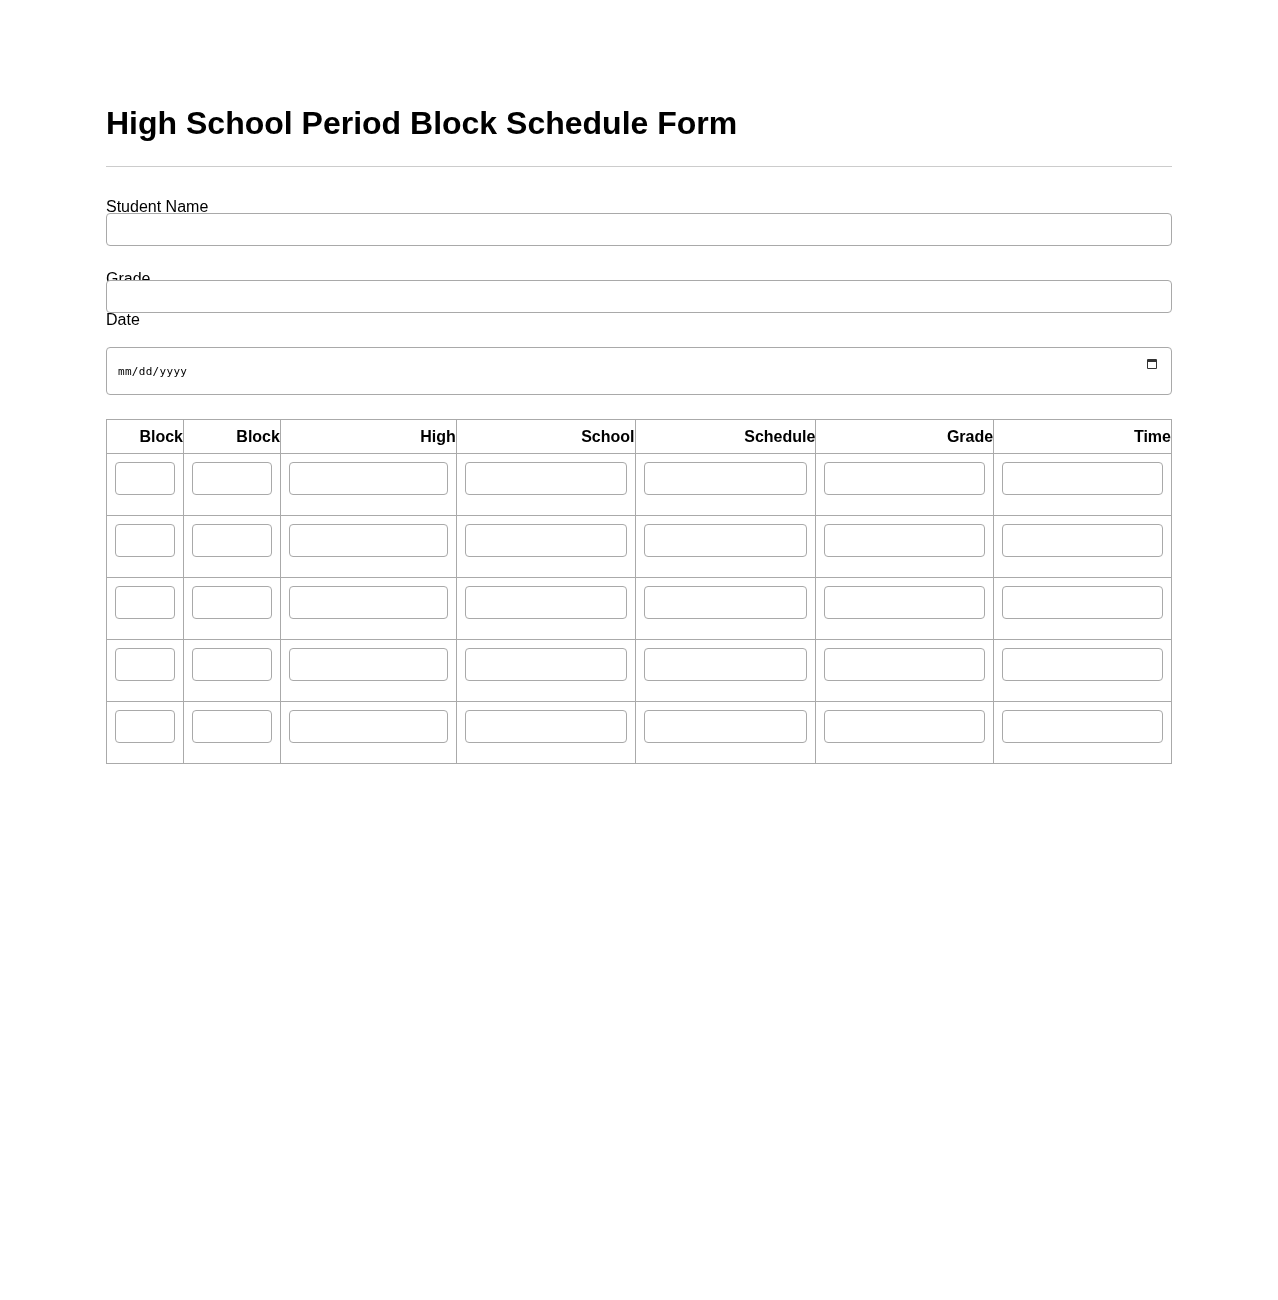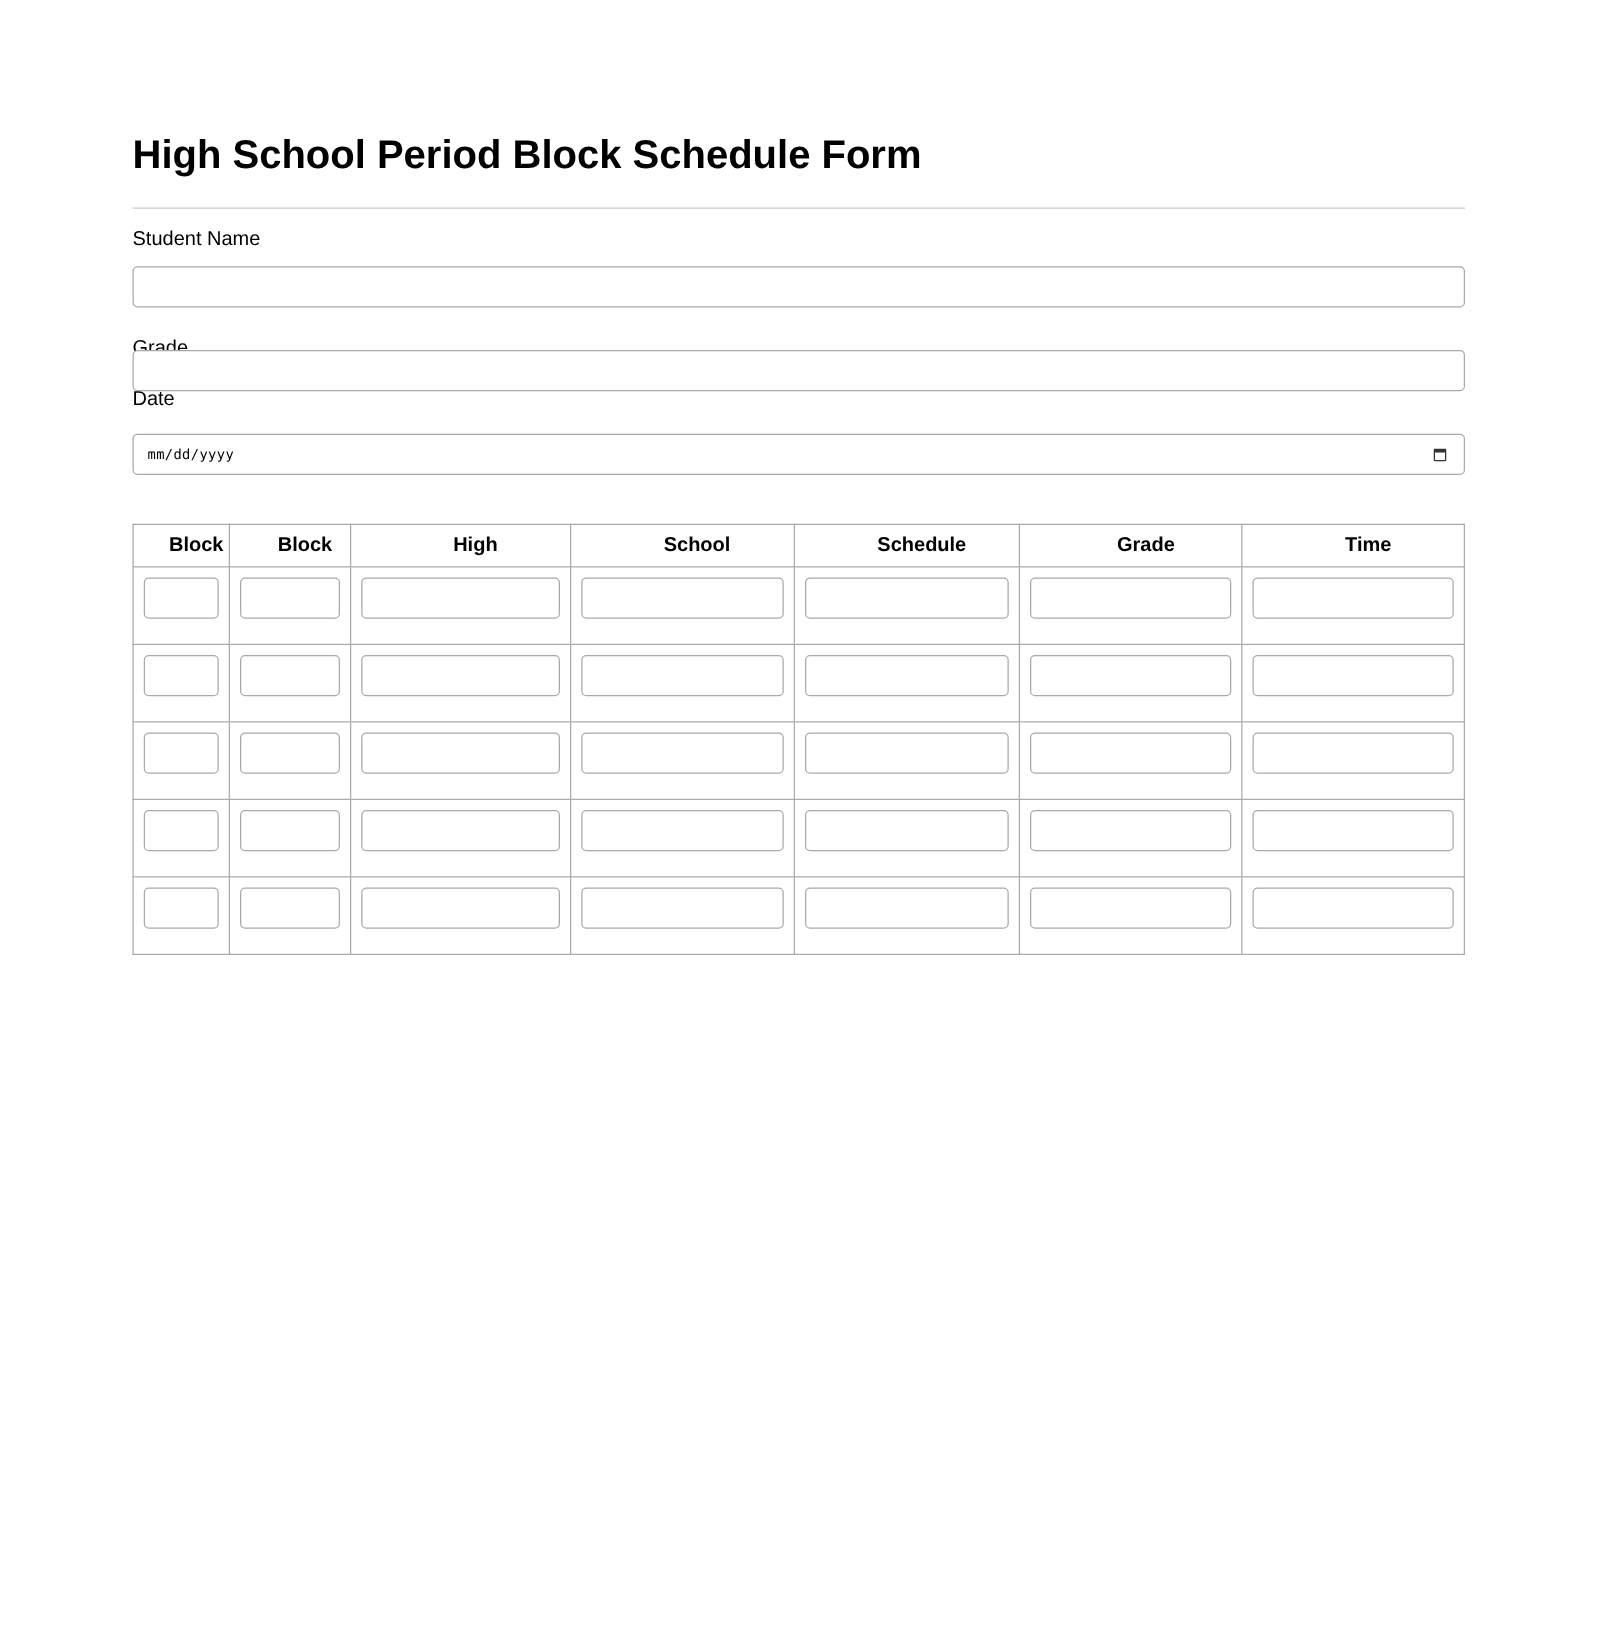--- a/index.html
+++ b/index.html
@@ -55,21 +55,21 @@
       background: #fff;
       font-family: "Liberation Sans", sans-serif;
       font-size: 14px;
       padding: 0 10px;
       outline: none;
     }
     .date-input {
       position: absolute;
       left: 0;
       width: 1066px;
-      height: 33px;
+      height: 48px;
       box-sizing: border-box;
       border: 1px solid #a9a9a9;
       border-radius: 4px;
       background: #fff;
       display: flex;
       align-items: center;
       padding: 0 11px;
     }
     .date-placeholder {
       font-family: "DejaVu Sans Mono", monospace;
@@ -94,21 +94,21 @@
       left: 0;
       width: 1066px;
       border-collapse: collapse;
     }
     table.schedule th, table.schedule td {
       border: 1px solid #aaaaaa;
       padding: 0;
     }
     table.schedule th {
       height: 34px;
-      text-align: center;
+      text-align: right;
       padding-left: 24px;
       font-size: 16px;
       font-weight: bold;
       box-sizing: border-box;
       margin-top: 32px;
     }
     table.schedule td {
       height: 62px;
       vertical-align: top;
       box-sizing: border-box;
@@ -128,21 +128,21 @@
       outline: none;
     }
   </style>
 </head>
 <body>
 
 <div class="container">
   <h1 class="title">High School Period Block Schedule Form</h1>
   <div class="divider"></div>
 
-  <label class="field-label" style="top:183px;">Student Name</label>
+  <label class="field-label" style="top:198px;">Student Name</label>
   <input class="text-input" type="text" style="top: 213px;" value="">
 
   <label class="field-label" style="top:270px;">Grade</label>
   <input class="text-input" type="text" style="top: 280px;" value="">
 
   <label class="field-label" style="top:311px;">Date</label>
   <div class="date-input" style="top:347px;">
     <span class="date-placeholder">mm/dd/yyyy</span>
     <span class="calendar-icon"></span>
   </div>

